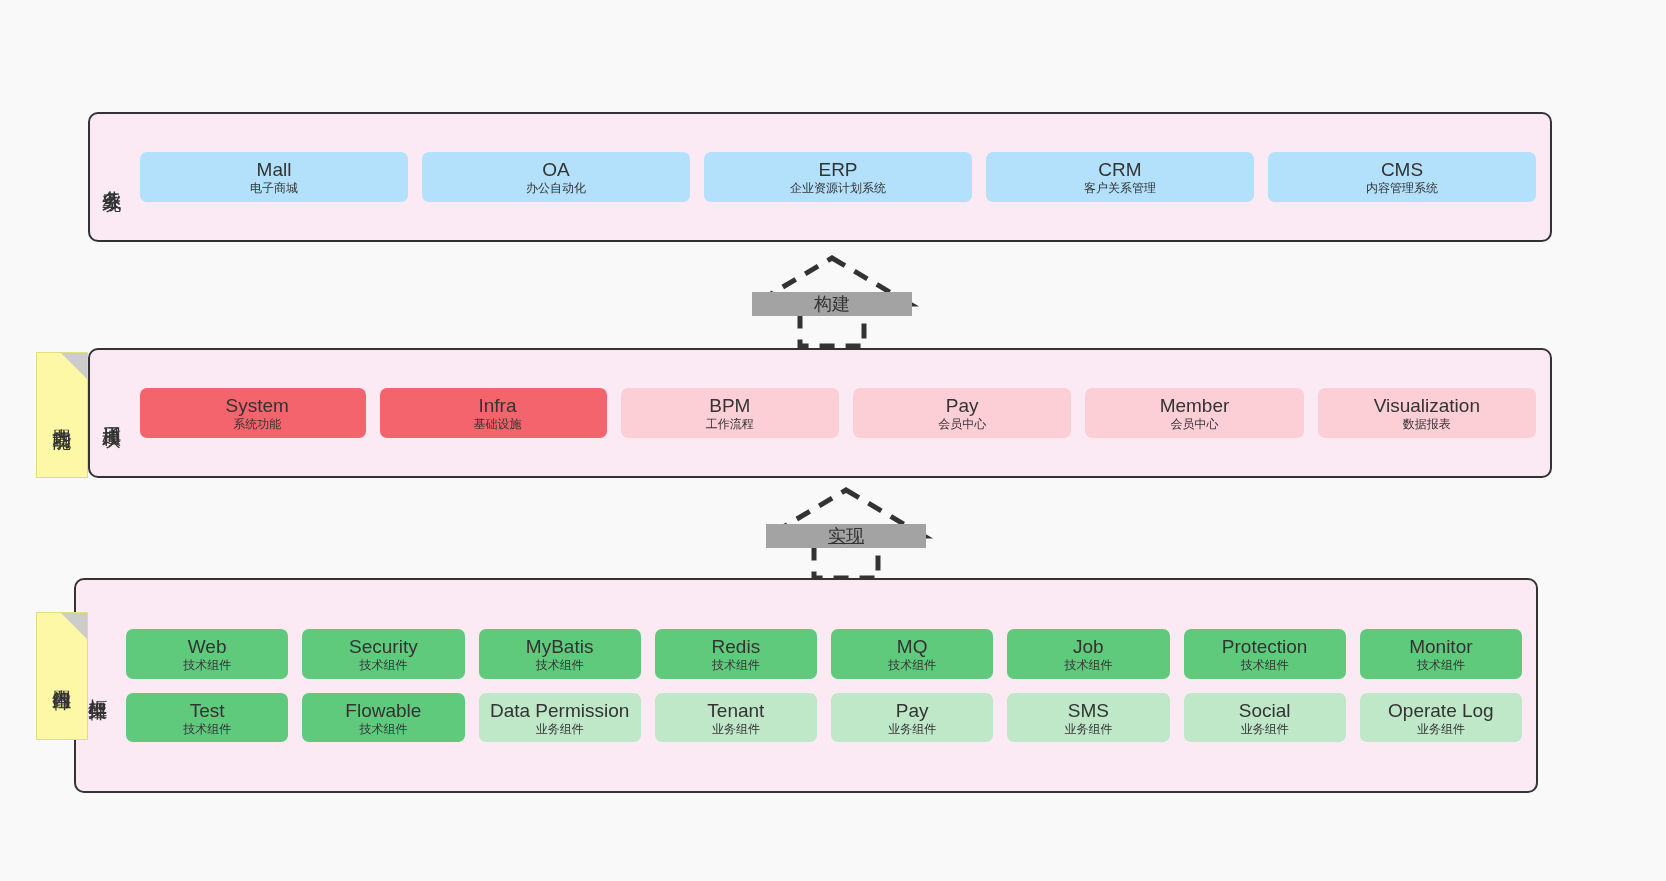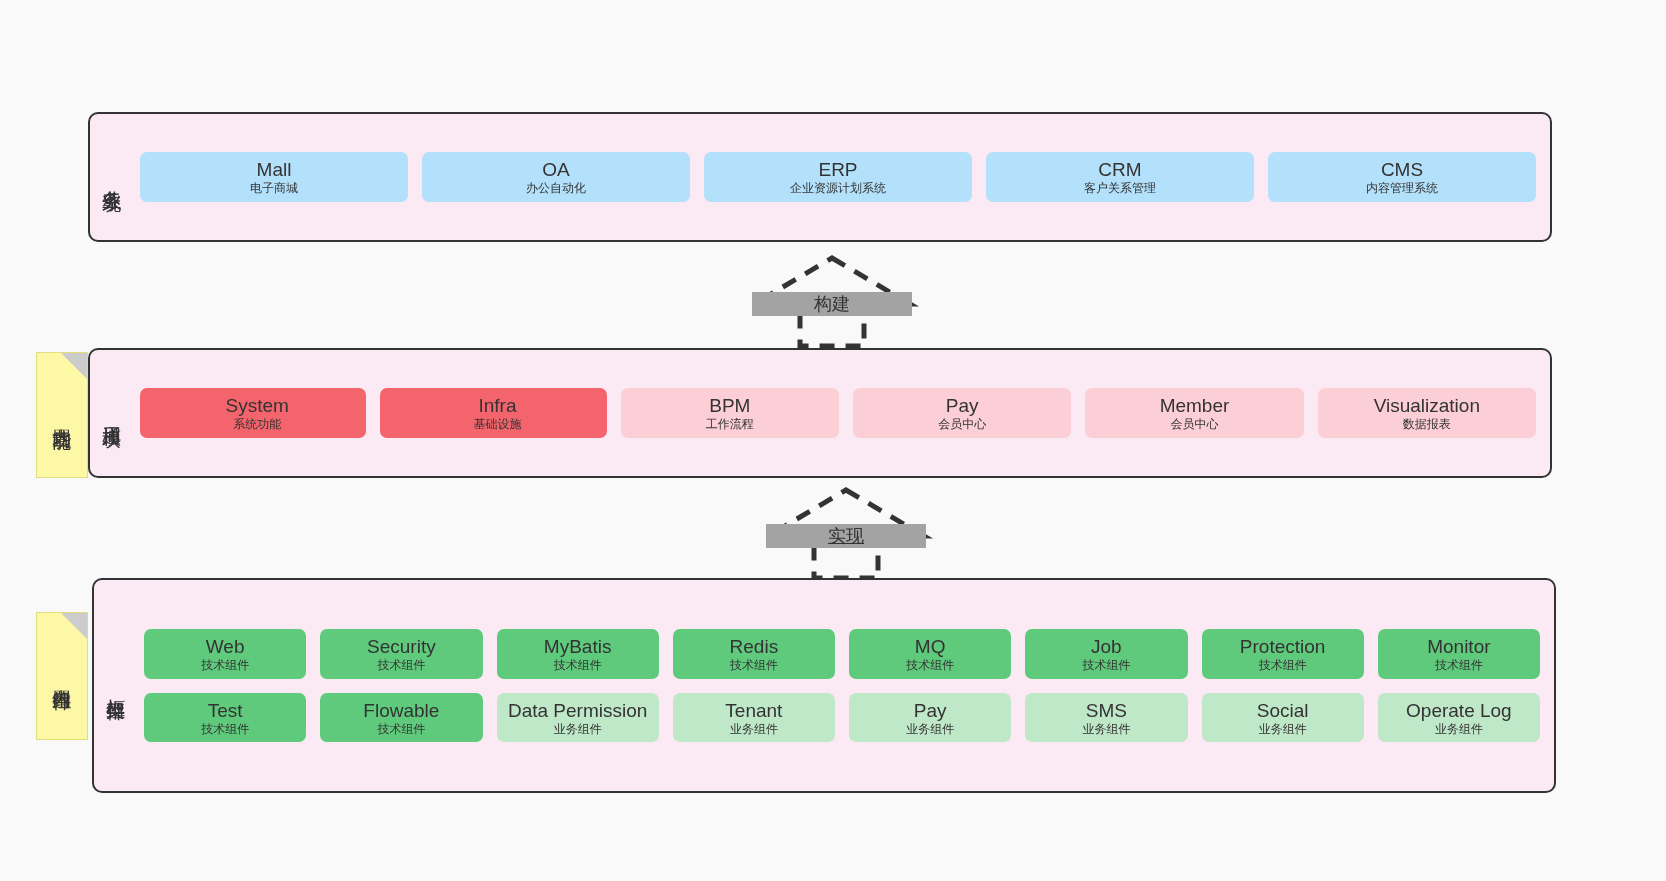--- a/index.html
+++ b/index.html
@@ -132,21 +132,21 @@
     text-align: center;
     font-size: 18px;
     color: #333333;
     background: #a3a3a3;
     pointer-events: none;
   }
 
   
   #layer-business { left: 88px;  top: 112px; width: 1464px; height: 130px; }
   #layer-common   { left: 88px;  top: 348px; width: 1464px; height: 130px; }
-  #layer-framework{ left: 92px;  top: 578px; width: 1464px; height: 215px; }
+  #layer-framework{ left: 74px;  top: 578px; width: 1464px; height: 215px; }
 
   #sticky-features   { left: 36px; top: 352px; width: 52px; height: 126px; }
   #sticky-components { left: 36px; top: 612px; width: 52px; height: 128px; }
 
   #arrow-build  { left: 752px; top: 256px; width: 160px; height: 92px; }
   #arrow-impl   { left: 766px; top: 488px; width: 160px; height: 92px; }
   #arrow-build .arrow-label  { top: 36px; }
   #arrow-impl  .arrow-label  { top: 36px; text-decoration: underline; }
 </style>
 </head>

